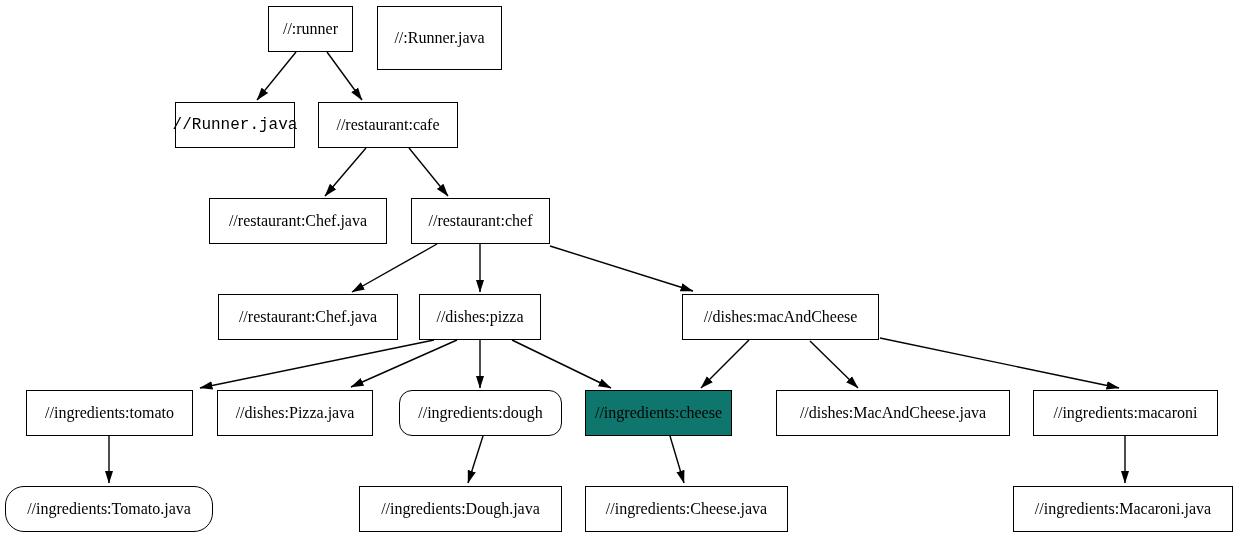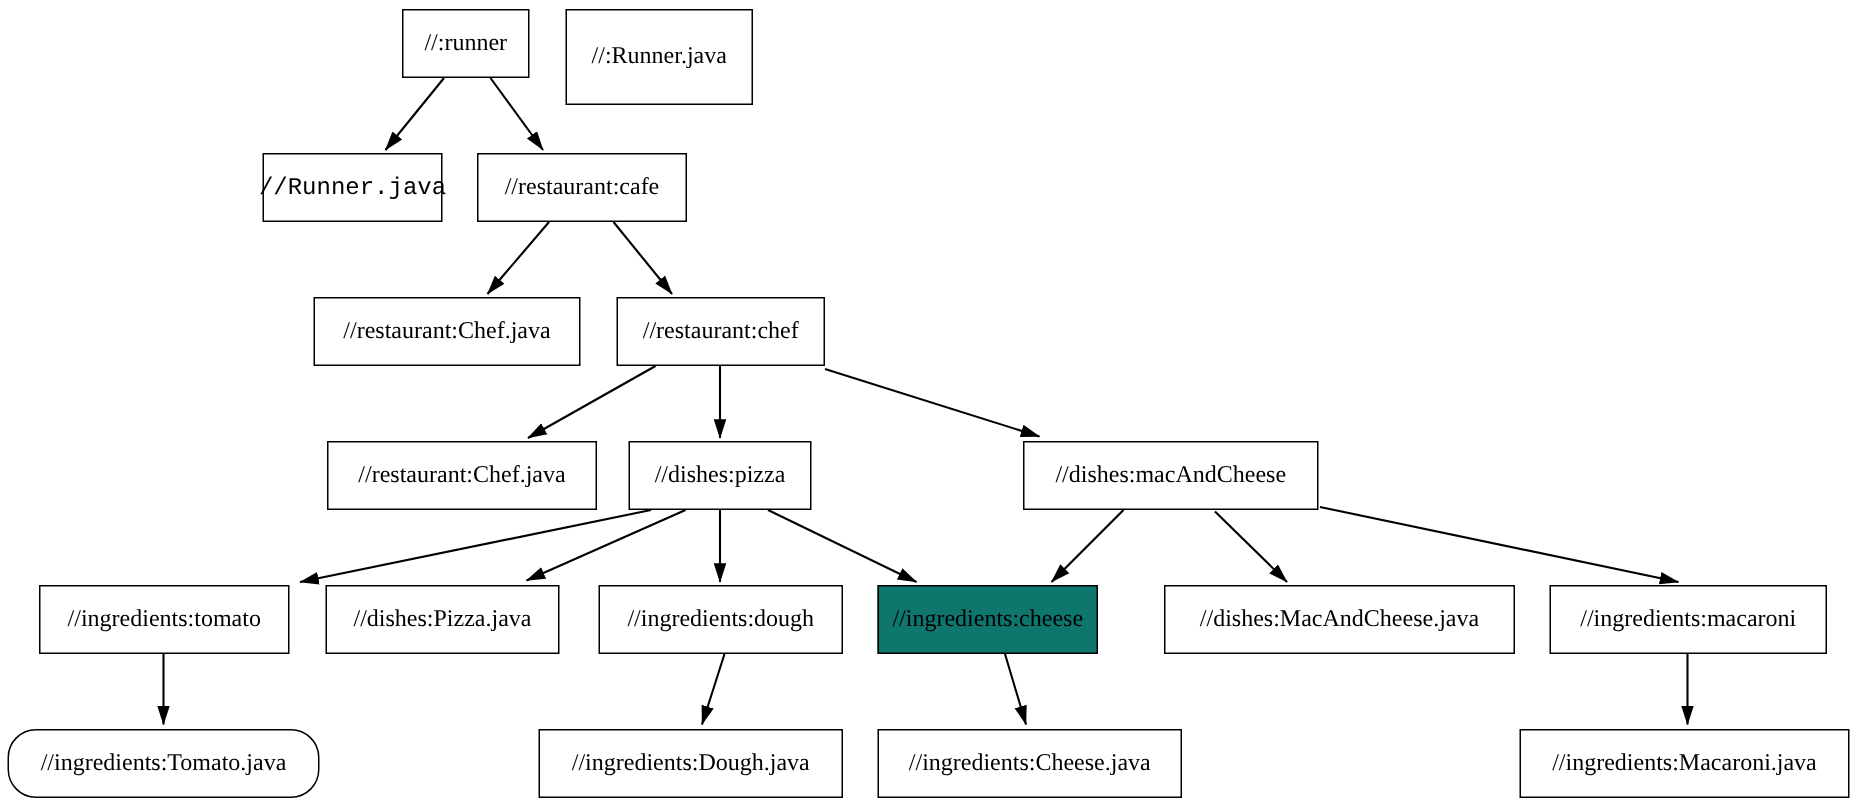--- a/index.html
+++ b/index.html
@@ -83,21 +83,21 @@
       <div class="node" style="left: 377px; top: 6px; width: 125px; height: 64px; background: rgb(255, 255, 255); border-color: rgb(0, 0, 0); color: rgb(0, 0, 0);">//:Runner.java</div>
       <div class="node" style="left: 175px; top: 102px; width: 120px; height: 46px; background: rgb(255, 255, 255); border-color: rgb(0, 0, 0); color: rgb(0, 0, 0); font-family: Liberation Mono, monospace;">//Runner.java</div>
       <div class="node" style="left: 318px; top: 102px; width: 140px; height: 46px; background: rgb(255, 255, 255); border-color: rgb(0, 0, 0); color: rgb(0, 0, 0);">//restaurant:cafe</div>
       <div class="node" style="left: 209px; top: 198px; width: 178px; height: 46px; background: rgb(255, 255, 255); border-color: rgb(0, 0, 0); color: rgb(0, 0, 0);">//restaurant:Chef.java</div>
       <div class="node" style="left: 411px; top: 198px; width: 139px; height: 46px; background: rgb(255, 255, 255); border-color: rgb(0, 0, 0); color: rgb(0, 0, 0);">//restaurant:chef</div>
       <div class="node" style="left: 218px; top: 294px; width: 180px; height: 46px; background: rgb(255, 255, 255); border-color: rgb(0, 0, 0); color: rgb(0, 0, 0);">//restaurant:Chef.java</div>
       <div class="node" style="left: 419px; top: 294px; width: 122px; height: 46px; background: rgb(255, 255, 255); border-color: rgb(0, 0, 0); color: rgb(0, 0, 0);">//dishes:pizza</div>
       <div class="node" style="left: 682px; top: 294px; width: 197px; height: 46px; background: rgb(255, 255, 255); border-color: rgb(0, 0, 0); color: rgb(0, 0, 0);">//dishes:macAndCheese</div>
       <div class="node" style="left: 26px; top: 390px; width: 167px; height: 46px; background: rgb(255, 255, 255); border-color: rgb(0, 0, 0); color: rgb(0, 0, 0);">//ingredients:tomato</div>
       <div class="node" style="left: 217px; top: 390px; width: 156px; height: 46px; background: rgb(255, 255, 255); border-color: rgb(0, 0, 0); color: rgb(0, 0, 0);">//dishes:Pizza.java</div>
-      <div class="node" style="left: 399px; top: 390px; width: 163px; height: 46px; background: rgb(255, 255, 255); border-color: rgb(0, 0, 0); color: rgb(0, 0, 0);">//ingredients:dough</div>
+      <div class="node" style="left: 399px; top: 390px; width: 163px; height: 46px; background: rgb(255, 255, 255); border-color: rgb(0, 0, 0); color: rgb(0, 0, 0); border-radius: 13px;">//ingredients:dough</div>
       <div class="node" style="left: 585px; top: 390px; width: 147px; height: 46px; background: #0f766e; border-color: rgb(0, 0, 0); color: rgb(0, 0, 0);">//ingredients:cheese</div>
       <div class="node" style="left: 776px; top: 390px; width: 234px; height: 46px; background: rgb(255, 255, 255); border-color: rgb(0, 0, 0); color: rgb(0, 0, 0);">//dishes:MacAndCheese.java</div>
       <div class="node" style="left: 1033px; top: 390px; width: 185px; height: 46px; background: rgb(255, 255, 255); border-color: rgb(0, 0, 0); color: rgb(0, 0, 0);">//ingredients:macaroni</div>
       <div class="node" style="left: 5px; top: 486px; width: 208px; height: 46px; background: rgb(255, 255, 255); border-color: rgb(0, 0, 0); color: rgb(0, 0, 0); border-radius: 19px;">//ingredients:Tomato.java</div>
       <div class="node" style="left: 359px; top: 486px; width: 203px; height: 46px; background: rgb(255, 255, 255); border-color: rgb(0, 0, 0); color: rgb(0, 0, 0);">//ingredients:Dough.java</div>
       <div class="node" style="left: 1013px; top: 486px; width: 220px; height: 46px; background: rgb(255, 255, 255); border-color: rgb(0, 0, 0); color: rgb(0, 0, 0);">//ingredients:Macaroni.java</div>
       <div class="node" style="left: 585px; top: 486px; width: 203px; height: 46px; background: rgb(255, 255, 255); border-color: rgb(0, 0, 0); color: rgb(0, 0, 0);">//ingredients:Cheese.java</div>
     </div>
 </div>
 

